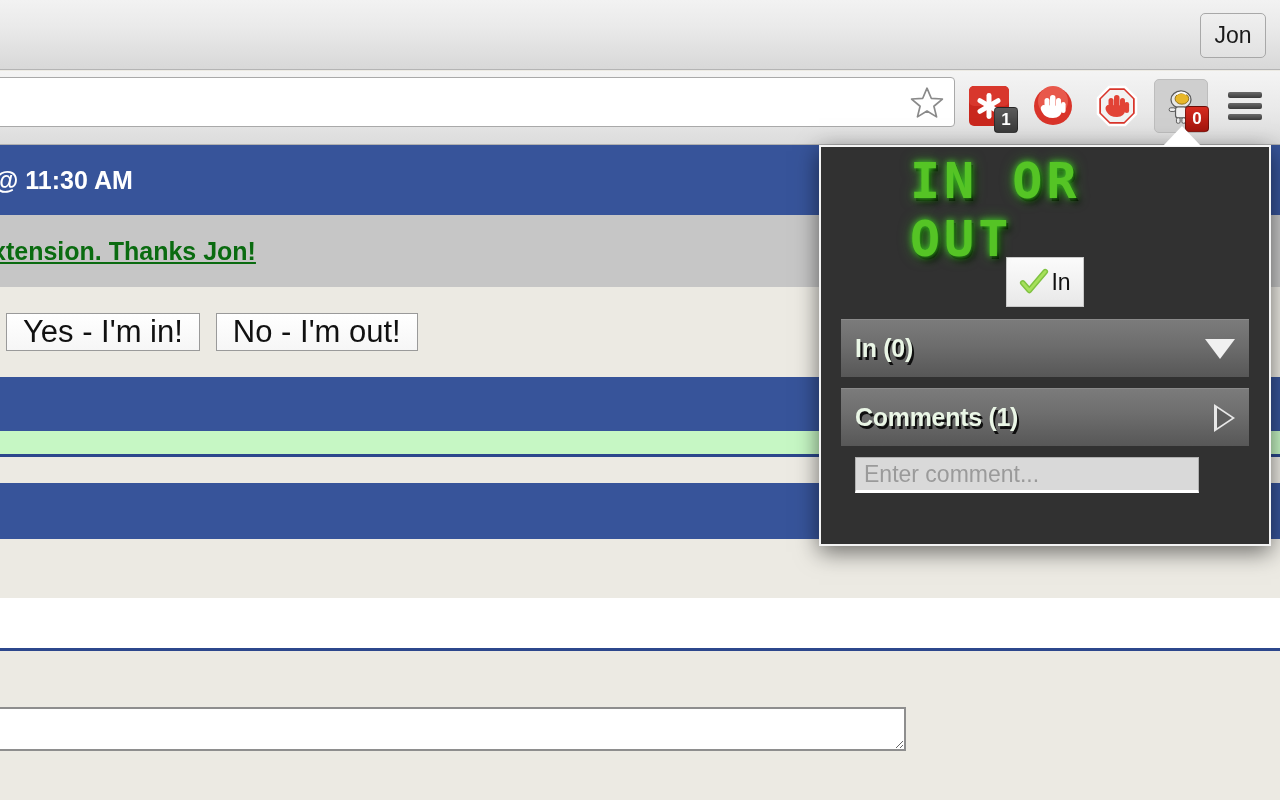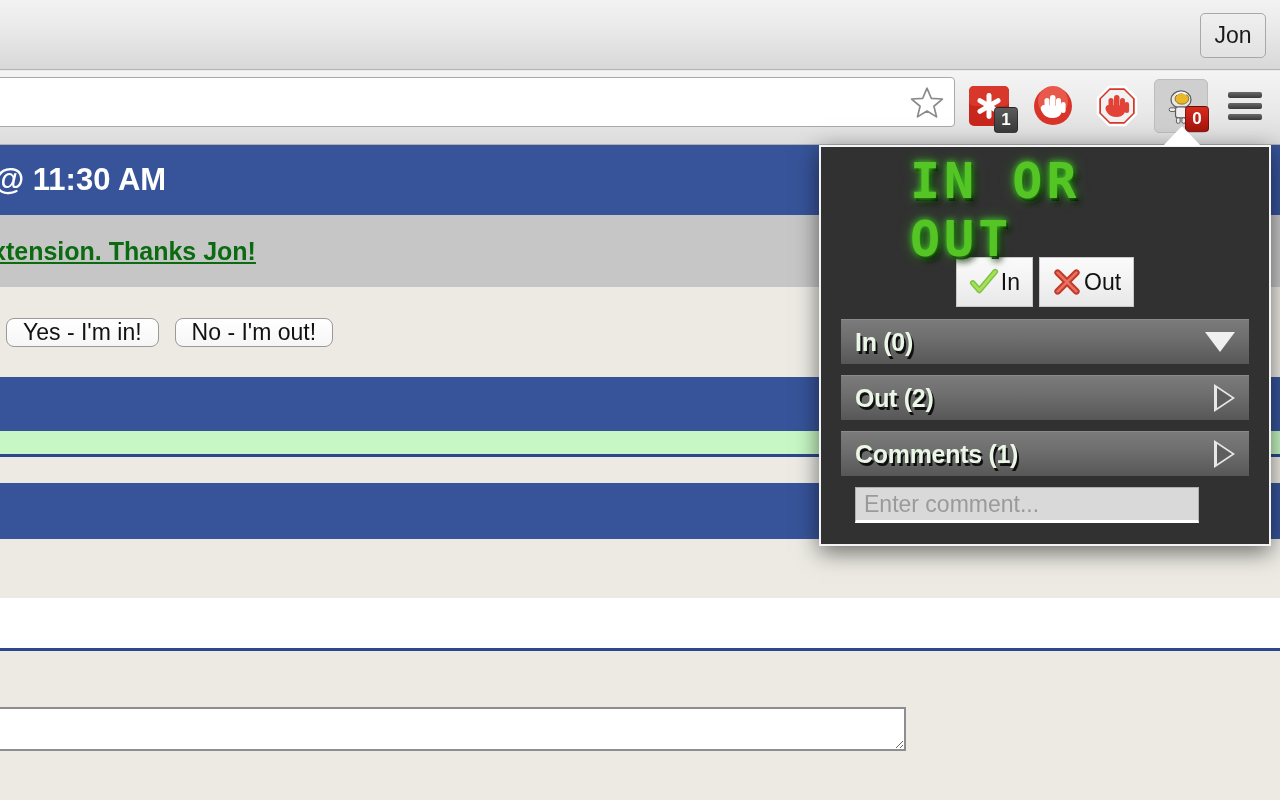--- a/index.html
+++ b/index.html
@@ -89,38 +89,38 @@
   .page {
     position: absolute; left: 0; top: 145px; width: 1280px; height: 655px;
     background: #eceae3;
     overflow: hidden;
   }
   .row-blue {
     background: #37549a; color: #fff;
     display: flex; align-items: center;
     font-weight: bold;
   }
-  .row-title { height: 70px; font-size: 31px; padding-left: 0px; }
+  .row-title { height: 70px; font-size: 25px; padding-left: 0px; }
   .row-title .txt { margin-left: -6px; }
 
   .row-gray {
     background: #c6c6c6; height: 72px;
     display: flex; align-items: center;
   }
   .thanks-link {
     color: #0a6b10; font-size: 25px; font-weight: bold;
     text-decoration: underline; margin-left: -8px; white-space: nowrap;
   }
 
   .row-beige { background: #eceae3; }
   .row-vote { height: 90px; display: flex; align-items: center; gap: 16px; padding-left: 6px; }
   .vote-btn {
     background: linear-gradient(to bottom,#ffffff,#f6f6f6);
-    border: 1px solid #9a9a9a; border-radius: 8px;
-    font-size: 23px; color: #111; padding: 0 16px;
+    border: 1px solid #9a9a9a; border-radius: 0;
+    font-size: 31px; color: #111; padding: 0 16px;
     font-family: "Liberation Sans", sans-serif;
     white-space: nowrap;
   }
 
   .band-blue-2 { background: #37549a; height: 54px; }
   .band-green  { background: #c6f7c4; height: 26px; border-bottom: 3px solid #2c478c; }
   .band-beige-1{ background: #eceae3; height: 26px; }
   .band-blue-3 { background: #37549a; height: 56px; }
   .band-beige-2{ background: #eceae3; height: 59px; }
   .band-white-1{ background: #ffffff; height: 53px; border-bottom: 3px solid #2c478c; }
@@ -198,21 +198,21 @@
     height: 50px; display: flex; align-items: center; gap: 2px;
     padding: 0 12px;
     font-size: 23px; color: #111;
     font-family: "Liberation Sans", sans-serif;
   }
   .io-btn .glyph { width: 30px; height: 30px; flex: 0 0 30px; }
 
   
   .sections { margin: 12px 20px 0 20px; }
   .sec-bar {
-    height: 45px; margin-bottom: 11px;
+    height: 58px; margin-bottom: 11px;
     background: linear-gradient(to bottom, #7b7b7b 0%, #6d6d6d 45%, #575757 100%);
     border-top: 1px solid #8a8a8a;
     display: flex; align-items: center; justify-content: space-between;
     padding: 0 14px 0 14px;
   }
   .sec-label {
     font-size: 25px; font-weight: bold;
     color: #eaf6e6;
     font-family: "Liberation Sans", sans-serif;
     text-shadow: 2px 3px 0 rgba(0,0,0,.85);
@@ -302,42 +302,29 @@
   <div class="io-buttons">
     <button class="io-btn">
       <span class="glyph">
         <svg viewBox="0 0 32 32" width="30" height="30">
           <path d="M4 17 L11 25 L28 5" fill="none" stroke="#7fc241" stroke-width="6" stroke-linecap="round" stroke-linejoin="round"></path>
           <path d="M4 17 L11 25 L28 5" fill="none" stroke="#a6e05a" stroke-width="3" stroke-linecap="round" stroke-linejoin="round"></path>
         </svg>
       </span>
       <span>In</span>
     </button>
-    <button class="io-btn">
-      <span class="glyph">
-        <svg viewBox="0 0 32 32" width="30" height="30">
-          <path d="M6 6 L26 26 M26 6 L6 26" stroke="#c0392b" stroke-width="7" stroke-linecap="round"></path>
-          <path d="M6 6 L26 26 M26 6 L6 26" stroke="#e8705c" stroke-width="3" stroke-linecap="round"></path>
-        </svg>
-      </span>
-      <span>Out</span>
-    </button>
   </div>
 
   <div class="sections">
 
     <div class="sec-bar">
       <span class="sec-label">In (0)</span>
       <span class="tri-down"></span>
     </div>
 
-    <div class="sec-bar">
-      <span class="sec-label">Out (2)</span>
-      <span class="tri-right"></span>
-    </div>
 
     <div class="sec-bar">
       <span class="sec-label">Comments (1)</span>
       <span class="tri-right"></span>
     </div>
 
   </div>
 
   <div class="comment-input-wrap">
     <input class="comment-input" type="text" placeholder="Enter comment..." style="">

